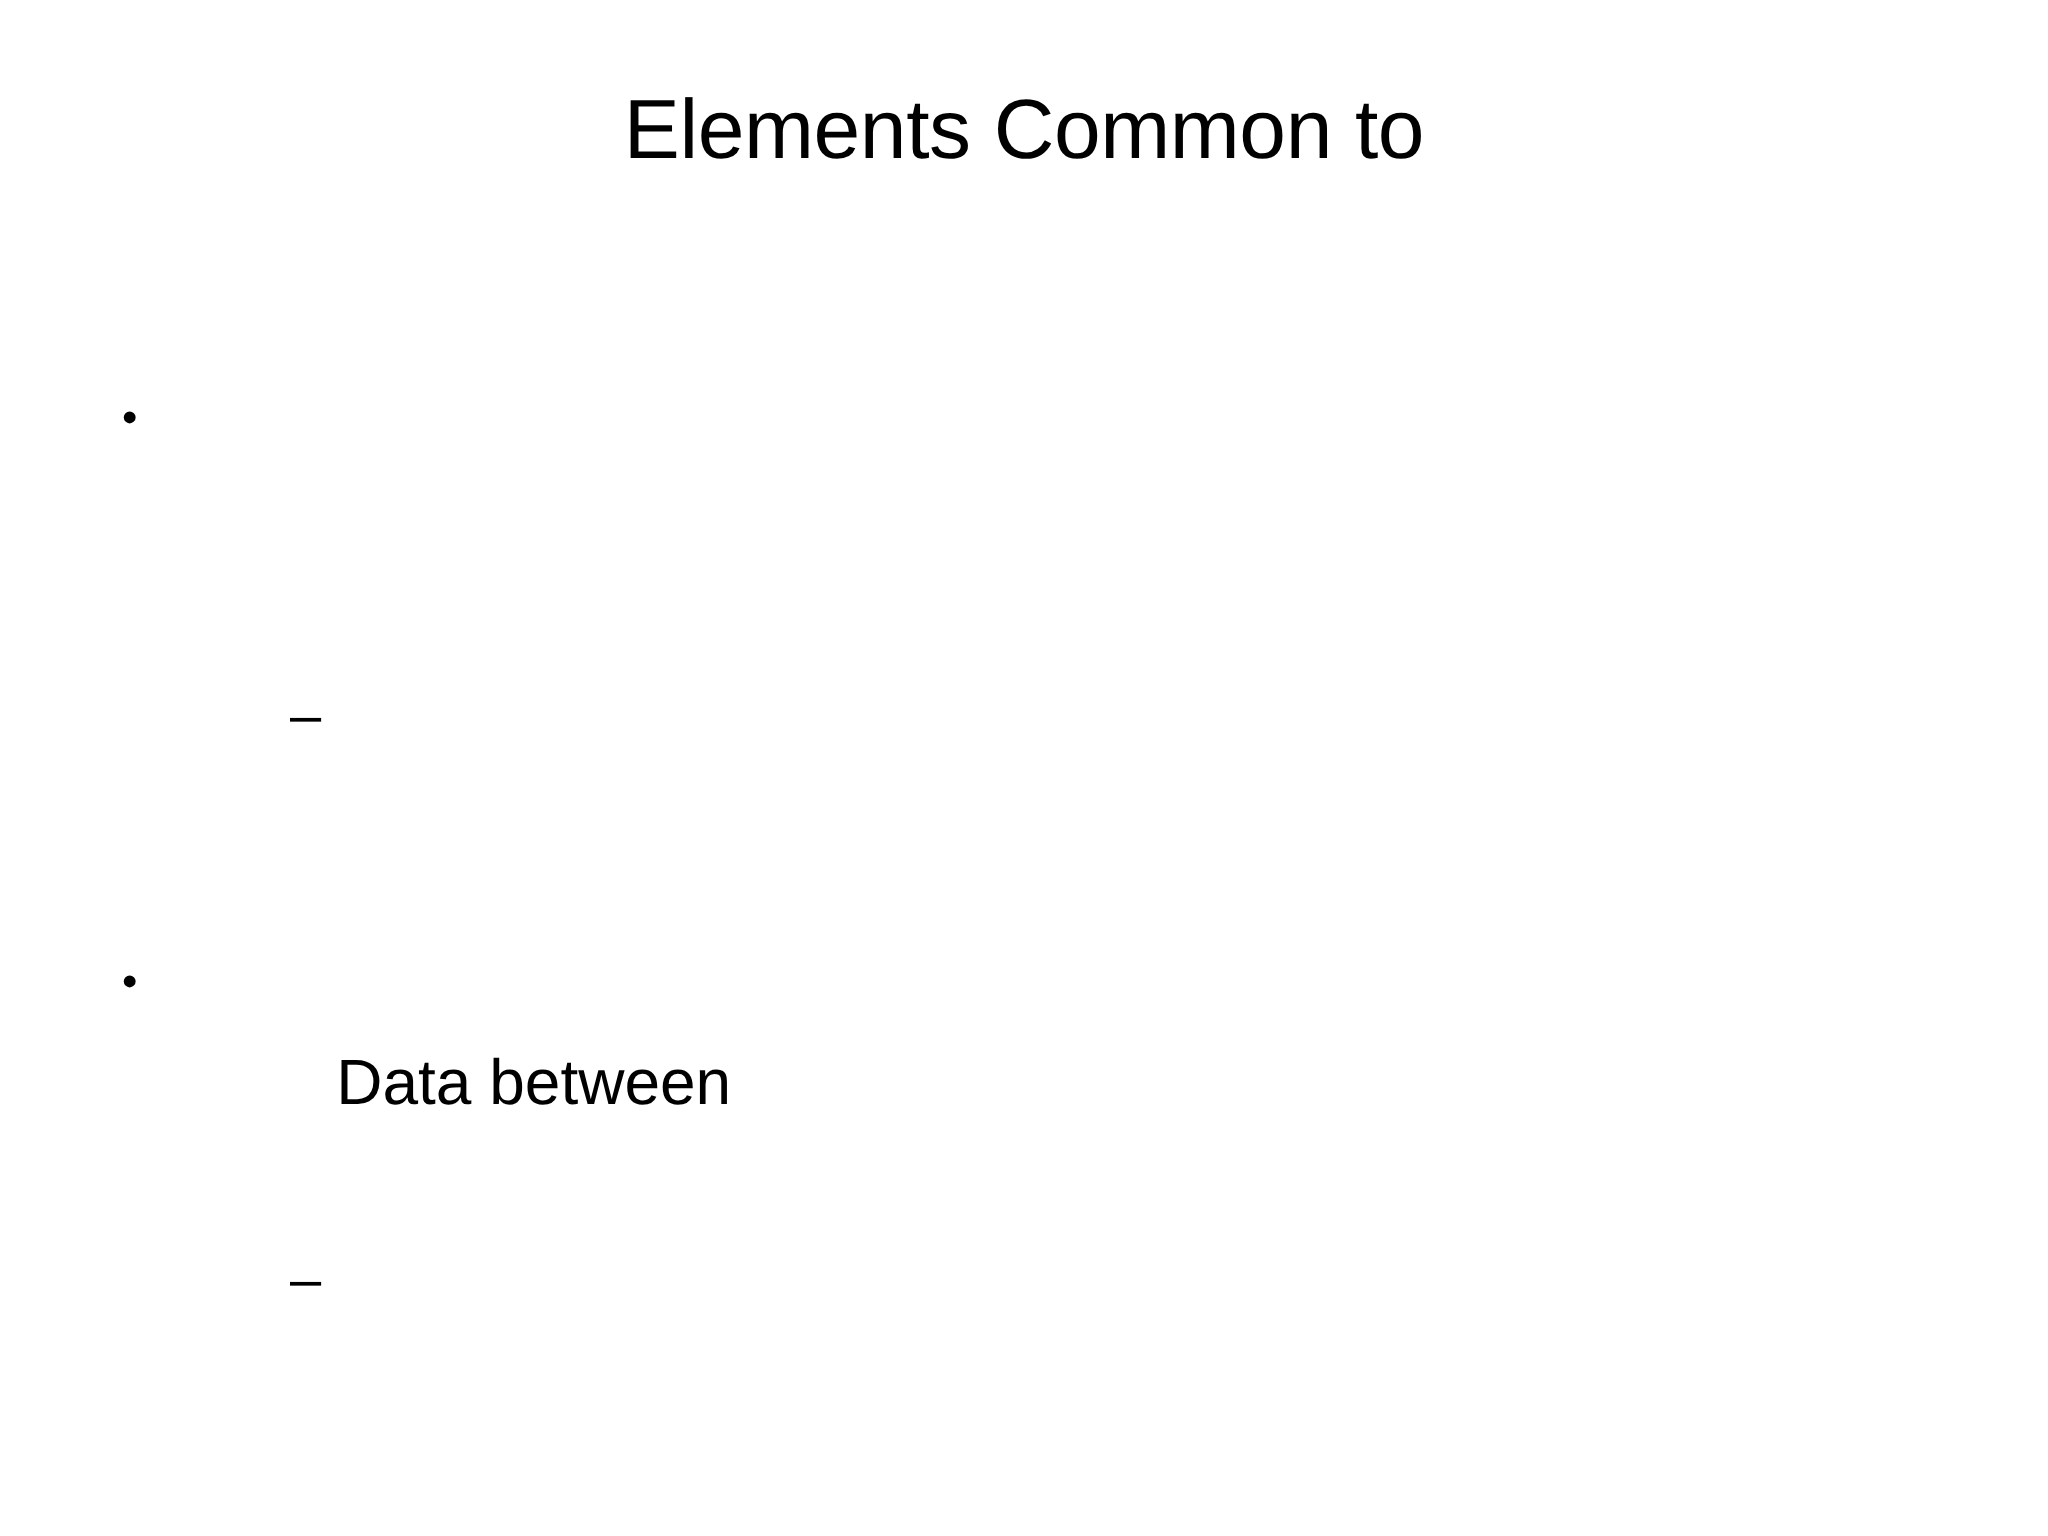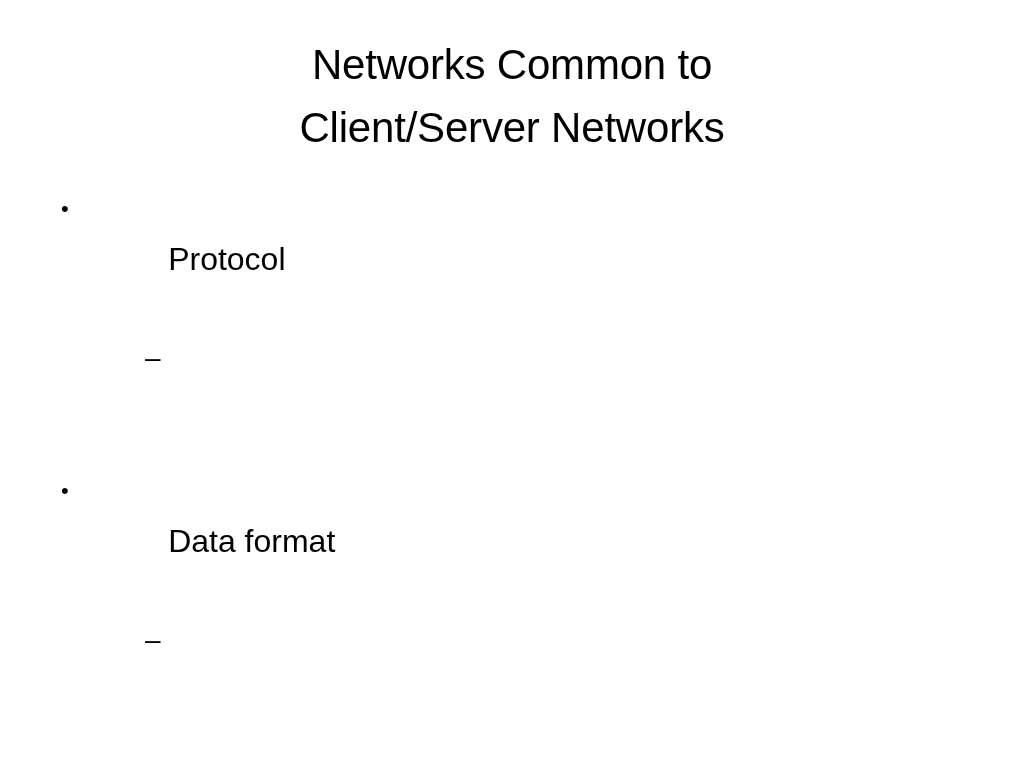--- a/index.html
+++ b/index.html
@@ -95,38 +95,37 @@
   .bullet-l2 .text {
     display: block;
   }
 </style>
 </head>
 <body>
 
 <div class="slide">
 
   <div class="slide-title">
-    <span class="title-line">Networks Common to</span>
-    <span class="title-line">Client/Server Networks</span>
+    <span class="title-line">Elements Common to</span>
   </div>
 
   <div class="slide-body">
 
     <div class="bullet-group">
       <div class="bullet-l1">
-        <span class="marker">•</span><span class="text">Protocol</span>
+        <span class="marker">•</span>
       </div>
       <div class="bullet-l2">
         <span class="marker">–</span>
       </div>
     </div>
 
     <div class="bullet-group">
       <div class="bullet-l1">
-        <span class="marker">•</span><span class="text">Data format</span>
+        <span class="marker">•</span><span class="text">Data between</span>
       </div>
       <div class="bullet-l2">
         <span class="marker">–</span>
       </div>
     </div>
 
   </div>
 </div>
 
 </body></html>

